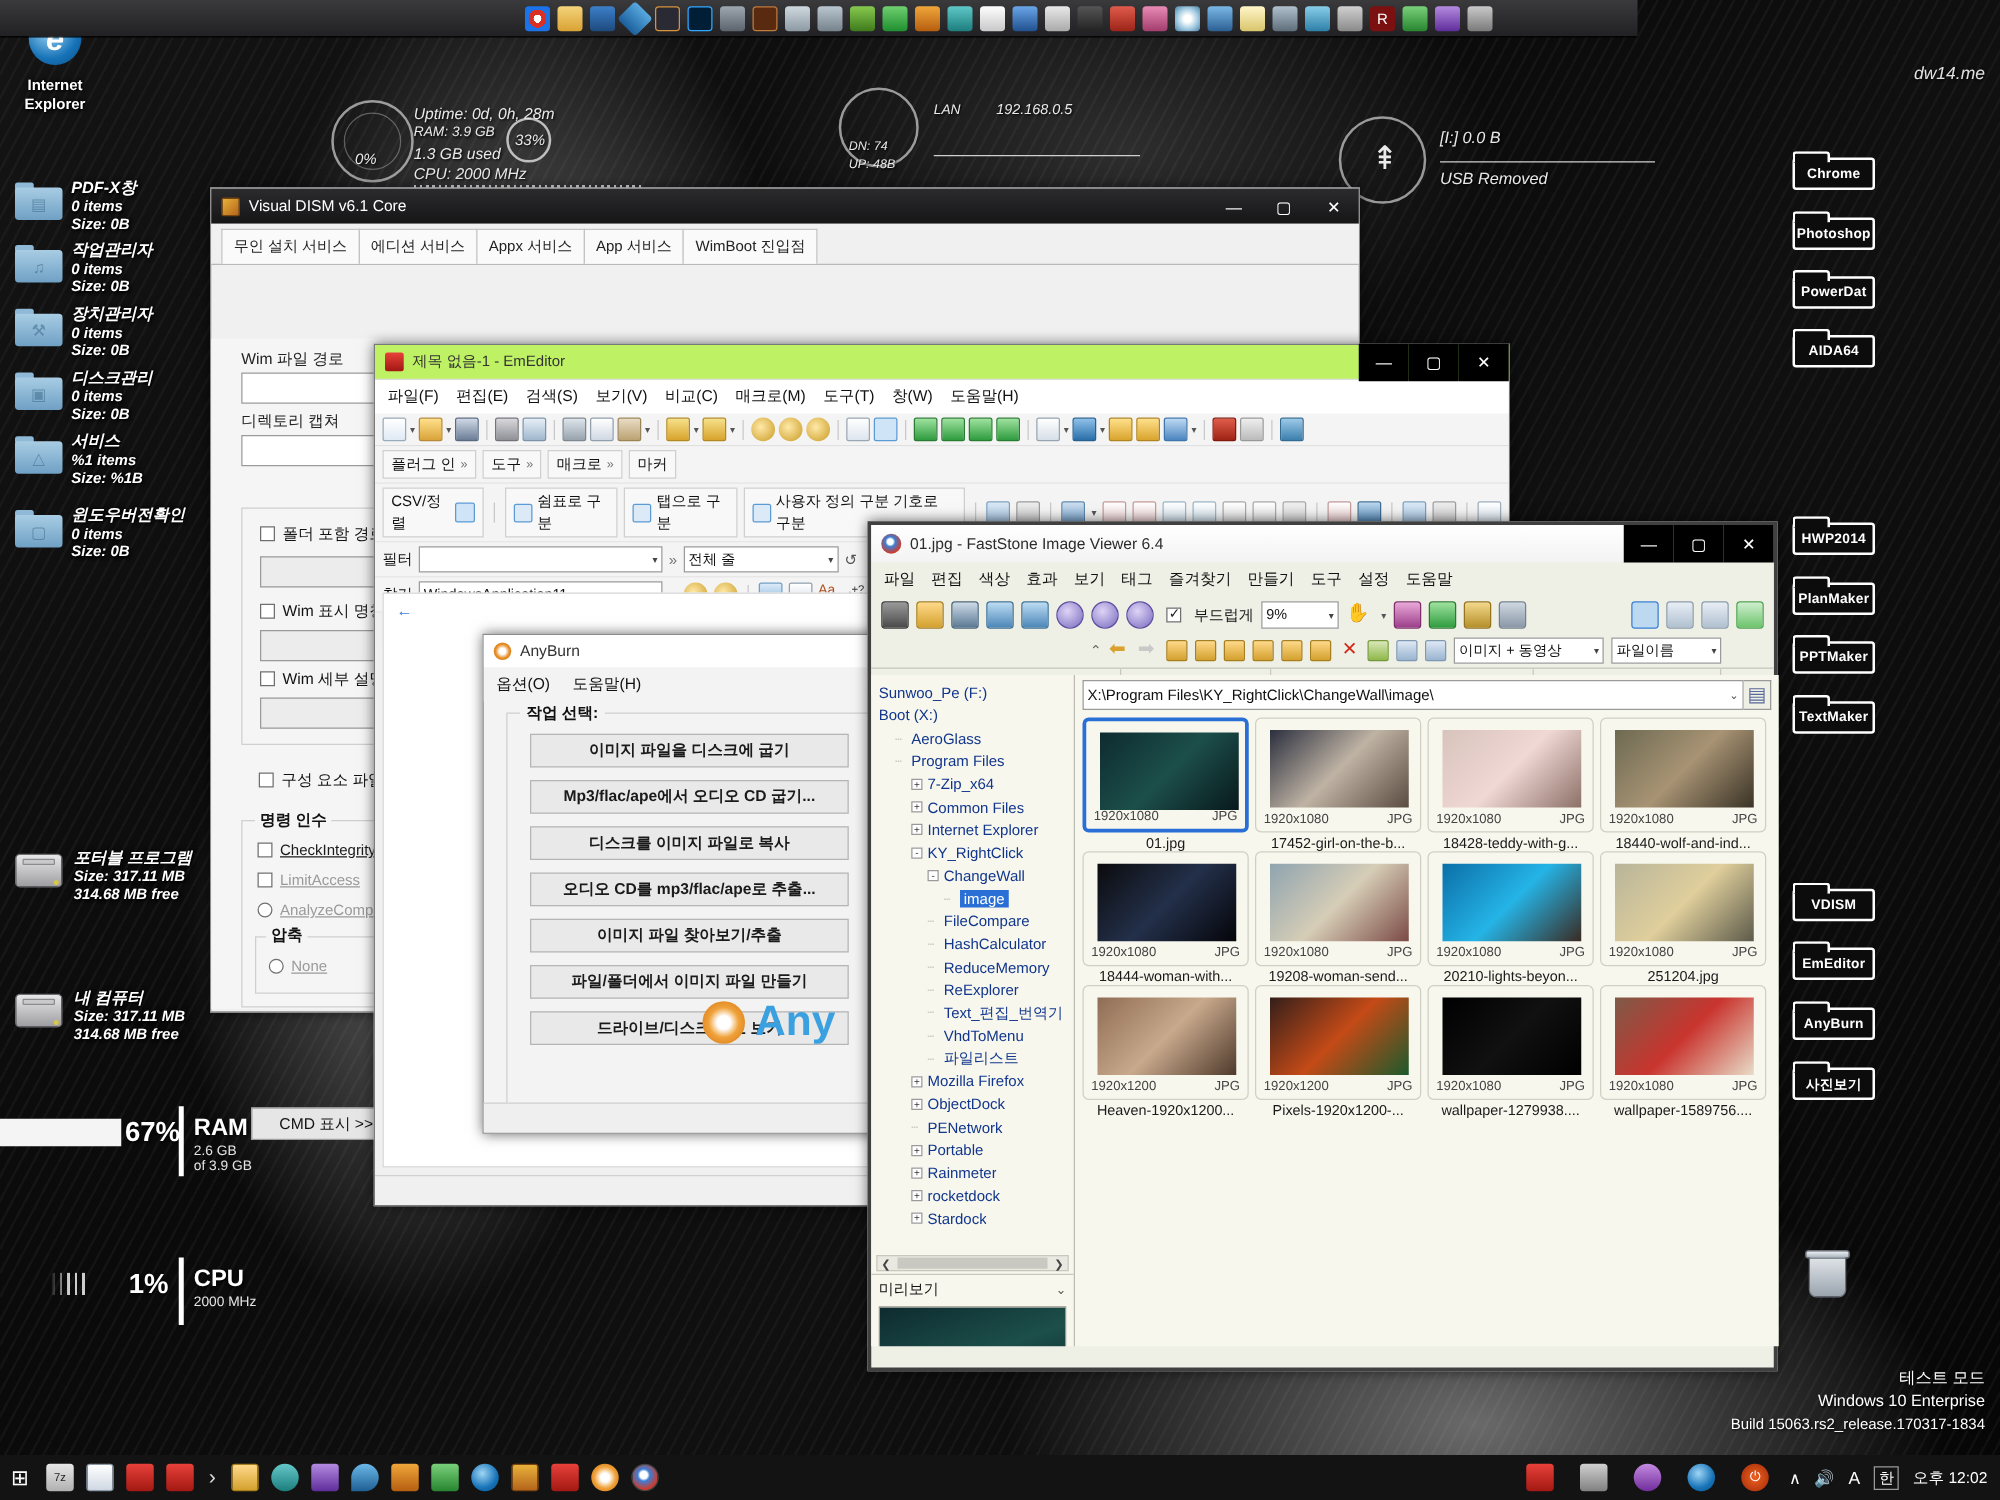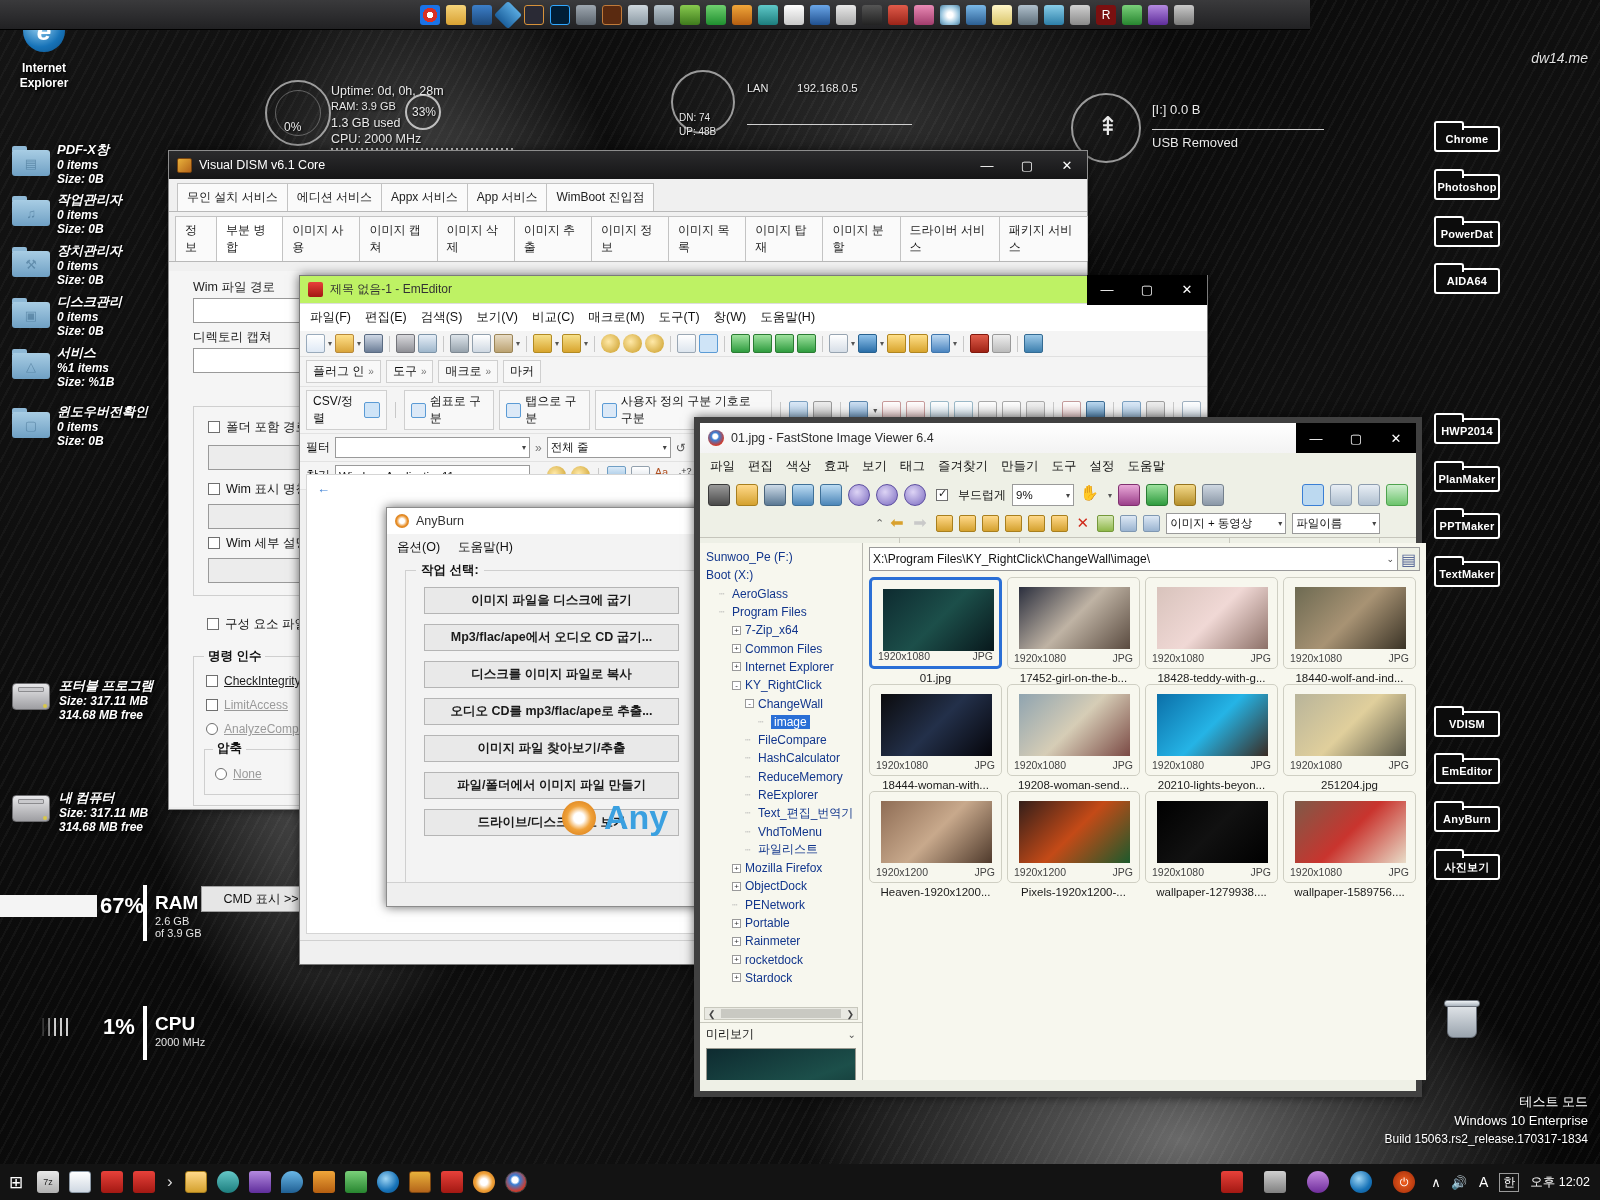--- a/index.html
+++ b/index.html
@@ -45,21 +45,21 @@
   .hdd-img{width:42px;height:33px;position:relative;flex:0 0 auto;margin-top:2px;}
   .hdd-img .sh{position:absolute;left:2px;top:3px;width:38px;height:27px;background:linear-gradient(#e8e8ea,#9e9ea2);border-radius:4px;border:1px solid #6d6d70;}
   .hdd-img .slot{position:absolute;left:8px;top:7px;width:26px;height:5px;background:#c9c9cc;border:1px solid #8b8b8e;border-radius:1px;}
   .hdd-img .dot{position:absolute;right:5px;bottom:5px;width:4px;height:4px;background:#d8c84a;border-radius:50%;}
   .dtext{ color:#fff; font-style:italic; font-weight:bold; text-shadow:1px 1px 2px #000,0 0 4px #000; line-height:1.22;}
   .dtext .t1{ font-size:13px; }
   .dtext .t2{ font-size:12px; font-weight:bold; }
 
   
   .hud{ position:absolute; color:#e9e9e9; z-index:4; pointer-events:none;}
-  .hud-italic{ text-shadow:1px 1px 2px #000;}
+  .hud-italic{ font-style:italic; text-shadow:1px 1px 2px #000;}
   .ring{ position:absolute; border-radius:50%; border:2px solid rgba(225,225,225,.65); }
   .ring.inner{ border:1px solid rgba(225,225,225,.35); }
 
   
   .dockbtn{
     position:absolute; left:1434px; width:66px; height:26px;
     background:#0c0c0c; border:2px solid #fff; border-radius:3px;
     color:#fff; font-size:11px; font-weight:bold; letter-spacing:.2px;
     display:flex; align-items:center; justify-content:center; z-index:6;
   }
@@ -100,21 +100,21 @@
   .em-chip{ border:1px solid #cfcfcf; padding:2px 6px; background:#f8f8f8; display:flex;align-items:center;gap:4px;}
   .em-combo{ background:#fff;border:1px solid #9a9a9a;height:21px;display:flex;align-items:center;padding:0 3px;font-size:11.5px;color:#111;}
   .em-docTab{ display:flex; align-items:center; gap:6px; font-size:12px; padding:5px 12px; background:#fff; border:1px solid #d5d5d5; border-bottom:none; width:fit-content; margin-left:6px;color:#111;}
 
   
   #anyburn{ left:386px; top:507px; width:590px; height:400px; border:1px solid #8c8c8c; background:#f3f3f3; z-index:25;}
   #anyburn .bar{height:26px;background:#fff;display:flex;align-items:center;padding-left:8px;font-size:12.5px;color:#333;}
   .ab-btn{ height:27px; border:1px solid #b5b5b5; background:#e9e9e9; font-size:12.5px; font-weight:bold; color:#1a1a1a; display:flex;align-items:center;justify-content:center;}
 
   
-  #faststone{ left:694px; top:417px; width:728px; height:680px; border:6px solid #404040; background:#eef0e6; z-index:30;}
+  #faststone{ left:694px; top:417px; width:728px; height:680px; border:3px solid #404040; background:#eef0e6; z-index:30;}
   #fs-title{ height:30px; background:linear-gradient(#ffffff,#f3f3f3); display:flex; align-items:center; padding-left:8px; font-size:12.5px; color:#2c2c2c;}
   #fs-menu{ display:flex; gap:13px; font-size:12.5px; padding:5px 10px; background:#eef0e6; color:#111;}
   #fs-tb{ display:flex; align-items:center; gap:6px; padding:4px 8px; background:#eef0e6; }
   .fs-ic{ width:22px;height:22px;border-radius:3px;flex:0 0 auto;}
   .fs-nav{ display:flex; align-items:center; gap:6px; padding:3px 6px; background:#eef0e6; font-size:11.5px;}
   .fs-ic2{ width:17px;height:17px;border-radius:2px;flex:0 0 auto;}
   #fs-tree{ width:163px; background:#f7f7ee; border-right:1px solid #bcbcb4; font-size:12px; color:#12368c; overflow:hidden; }
   .tr{ display:flex; align-items:center; height:18.3px; white-space:nowrap; }
   .tr .exp{ width:9px;height:9px;border:1px solid #9a9a9a;background:#fff;font-size:8px;line-height:7px;text-align:center;color:#333;margin-right:4px;flex:0 0 auto;}
   .tr .dots{ width:13px;color:#aaa;font-size:9px;flex:0 0 auto;}
@@ -378,34 +378,20 @@
       <span class="wbtn">✕</span>
     </span>
   </div>
   <div class="tabrow" id="vdism-top-tabs" style="padding-left:8px;padding-top:4px;">
       <div class="tab">무인 설치 서비스</div>
       <div class="tab">에디션 서비스</div>
       <div class="tab">Appx 서비스</div>
       <div class="tab">App 서비스</div>
       <div class="tab">WimBoot 진입점</div>
     </div>
-  <div class="tabrow" id="vdism-main-tabs" style="padding-left:6px;padding-top:4px;">
-      <div class="tab">정보</div>
-      <div class="tab sel">부분 병합</div>
-      <div class="tab">이미지 사용</div>
-      <div class="tab">이미지 캡쳐</div>
-      <div class="tab">이미지 삭제</div>
-      <div class="tab">이미지 추출</div>
-      <div class="tab">이미지 정보</div>
-      <div class="tab">이미지 목록</div>
-      <div class="tab">이미지 탑재</div>
-      <div class="tab">이미지 분할</div>
-      <div class="tab">드라이버 서비스</div>
-      <div class="tab">패키지 서비스</div>
-    </div>
 
   <div style="position:absolute;left:0;top:120px;width:918px;height:536px;background:#f5f5f5;">
     <div class="fieldlbl" style="position:absolute;left:24px;top:8px;">Wim 파일 경로</div>
     <div class="inputbox" style="position:absolute;left:24px;top:27px;width:600px;" title=""></div>
     <div class="fieldlbl" style="position:absolute;left:24px;top:58px;">디렉토리 캡쳐</div>
     <div class="inputbox" style="position:absolute;left:24px;top:77px;width:600px;" title=""></div>
 
     <div class="grpbox" style="position:absolute;left:24px;top:135px;width:560px;height:190px;background:#f5f5f5;">
       <div style="position:absolute;left:14px;top:12px;font-size:12.5px;color:#111;">
         <span class="chk"></span><span>폴더 포함 경로</span>

